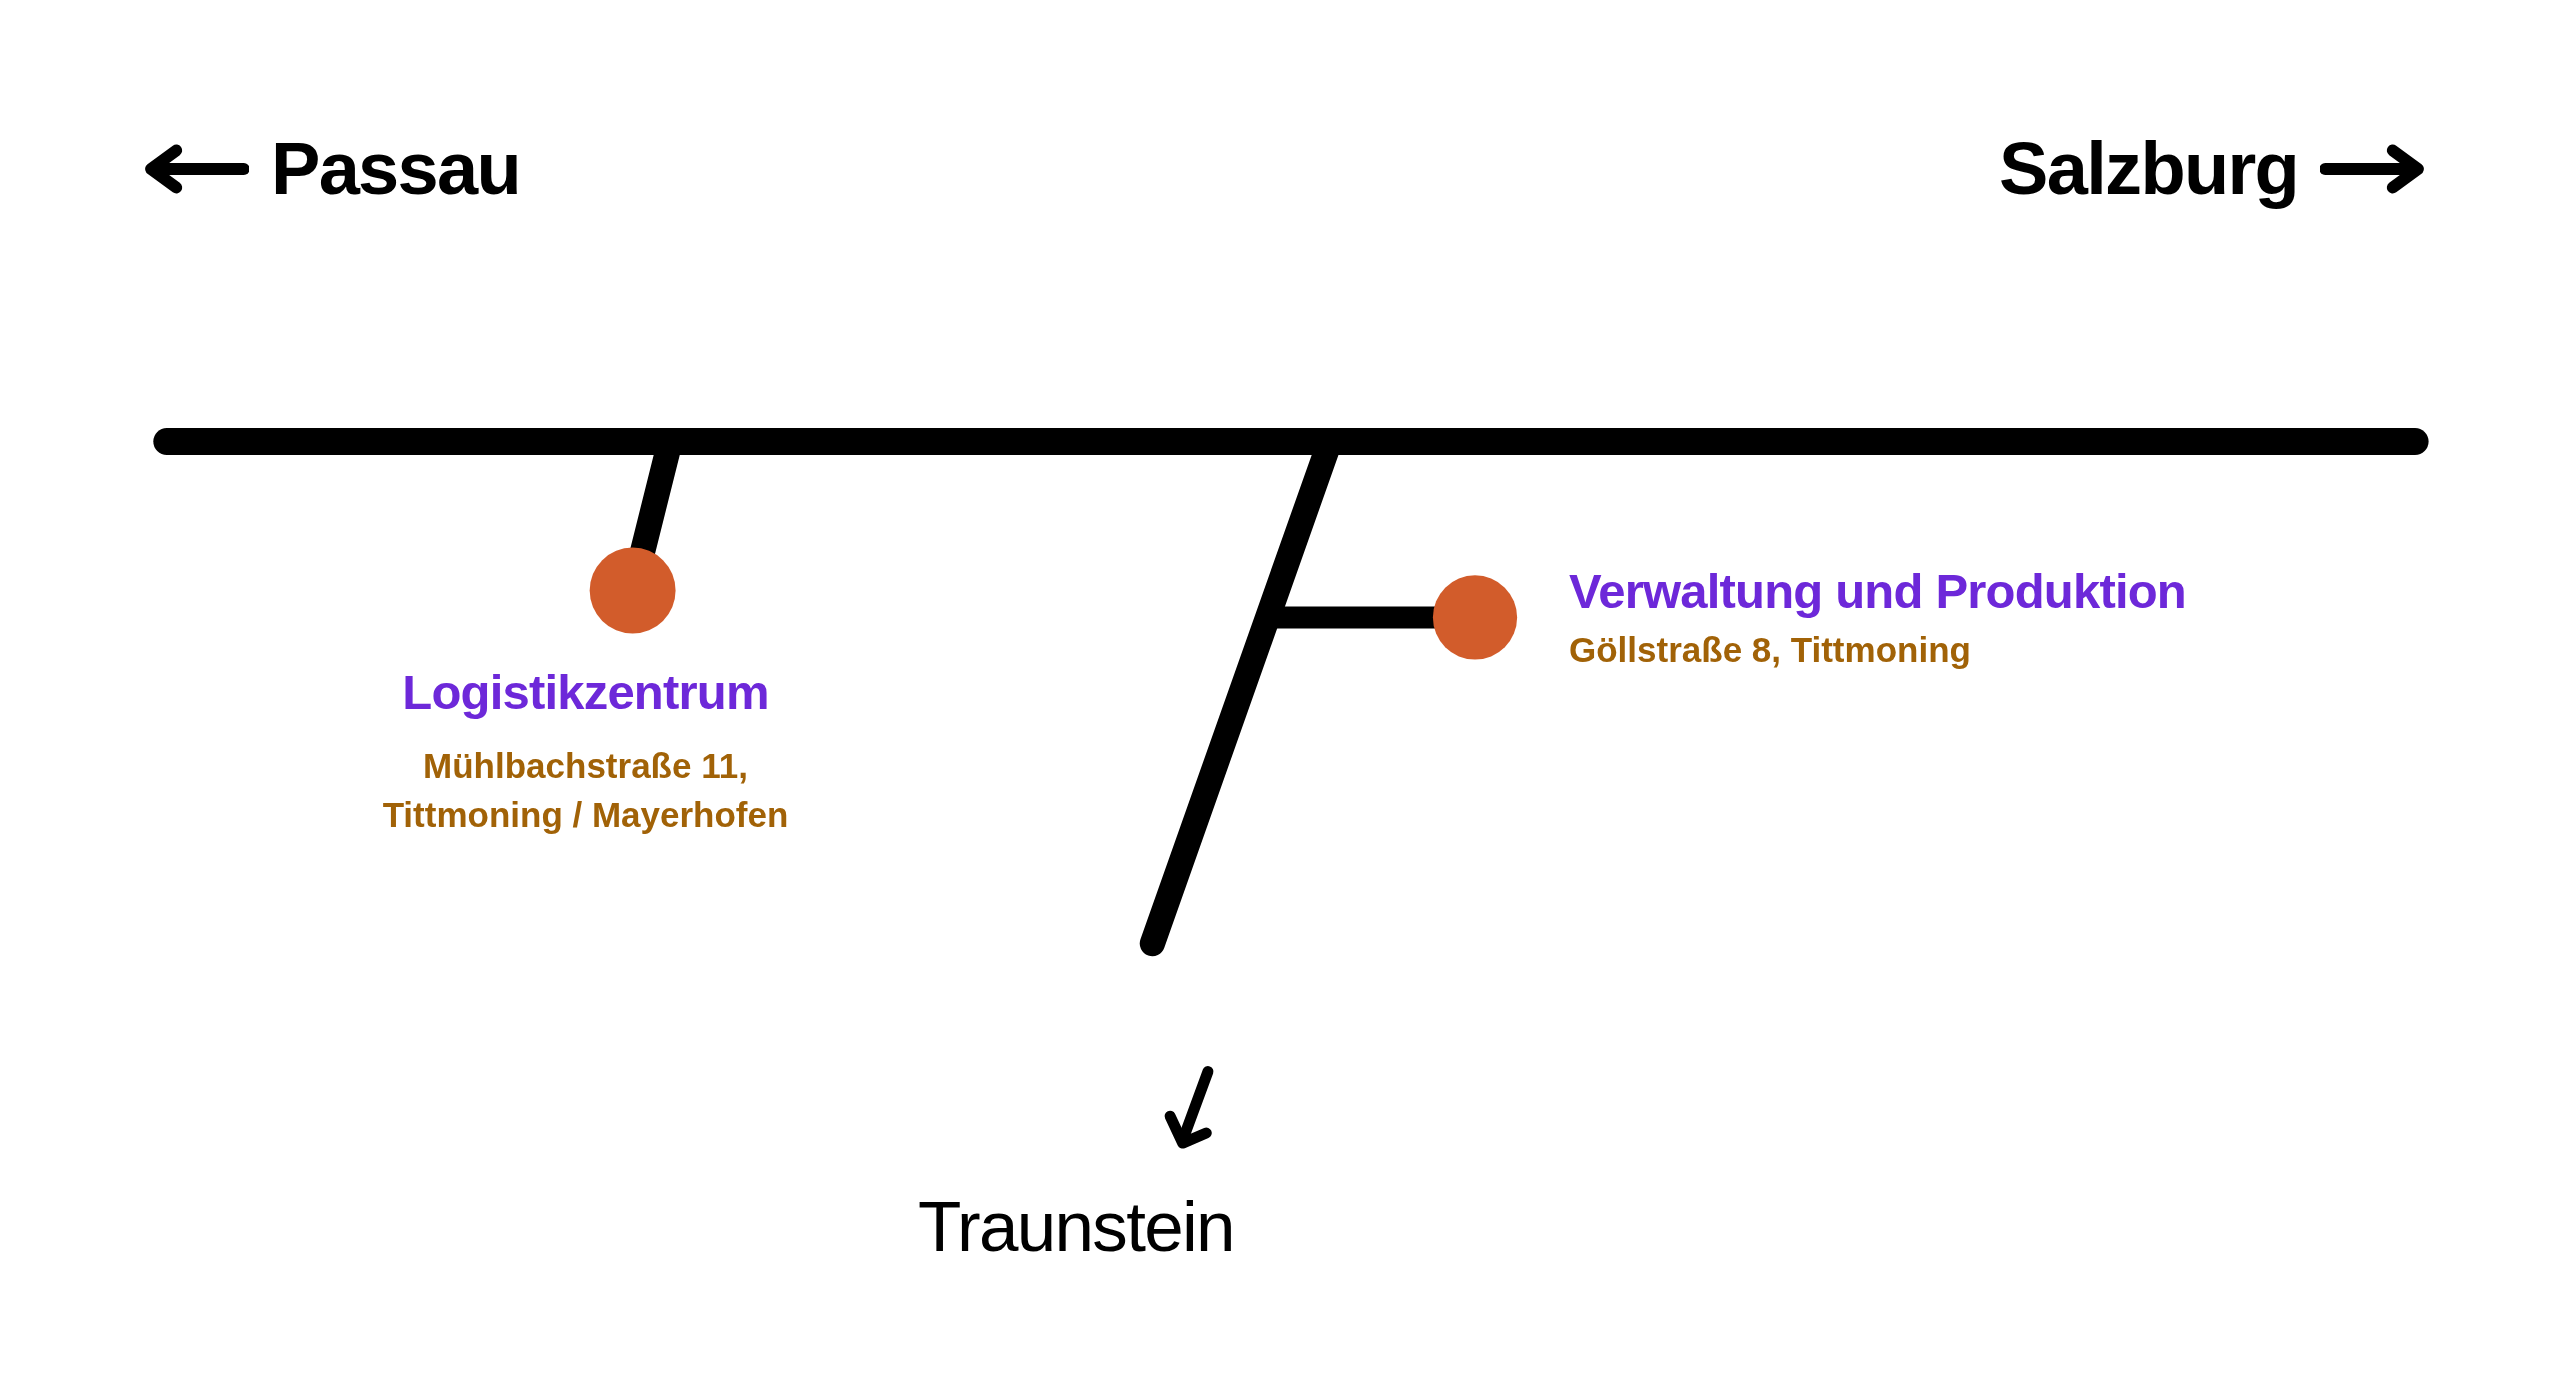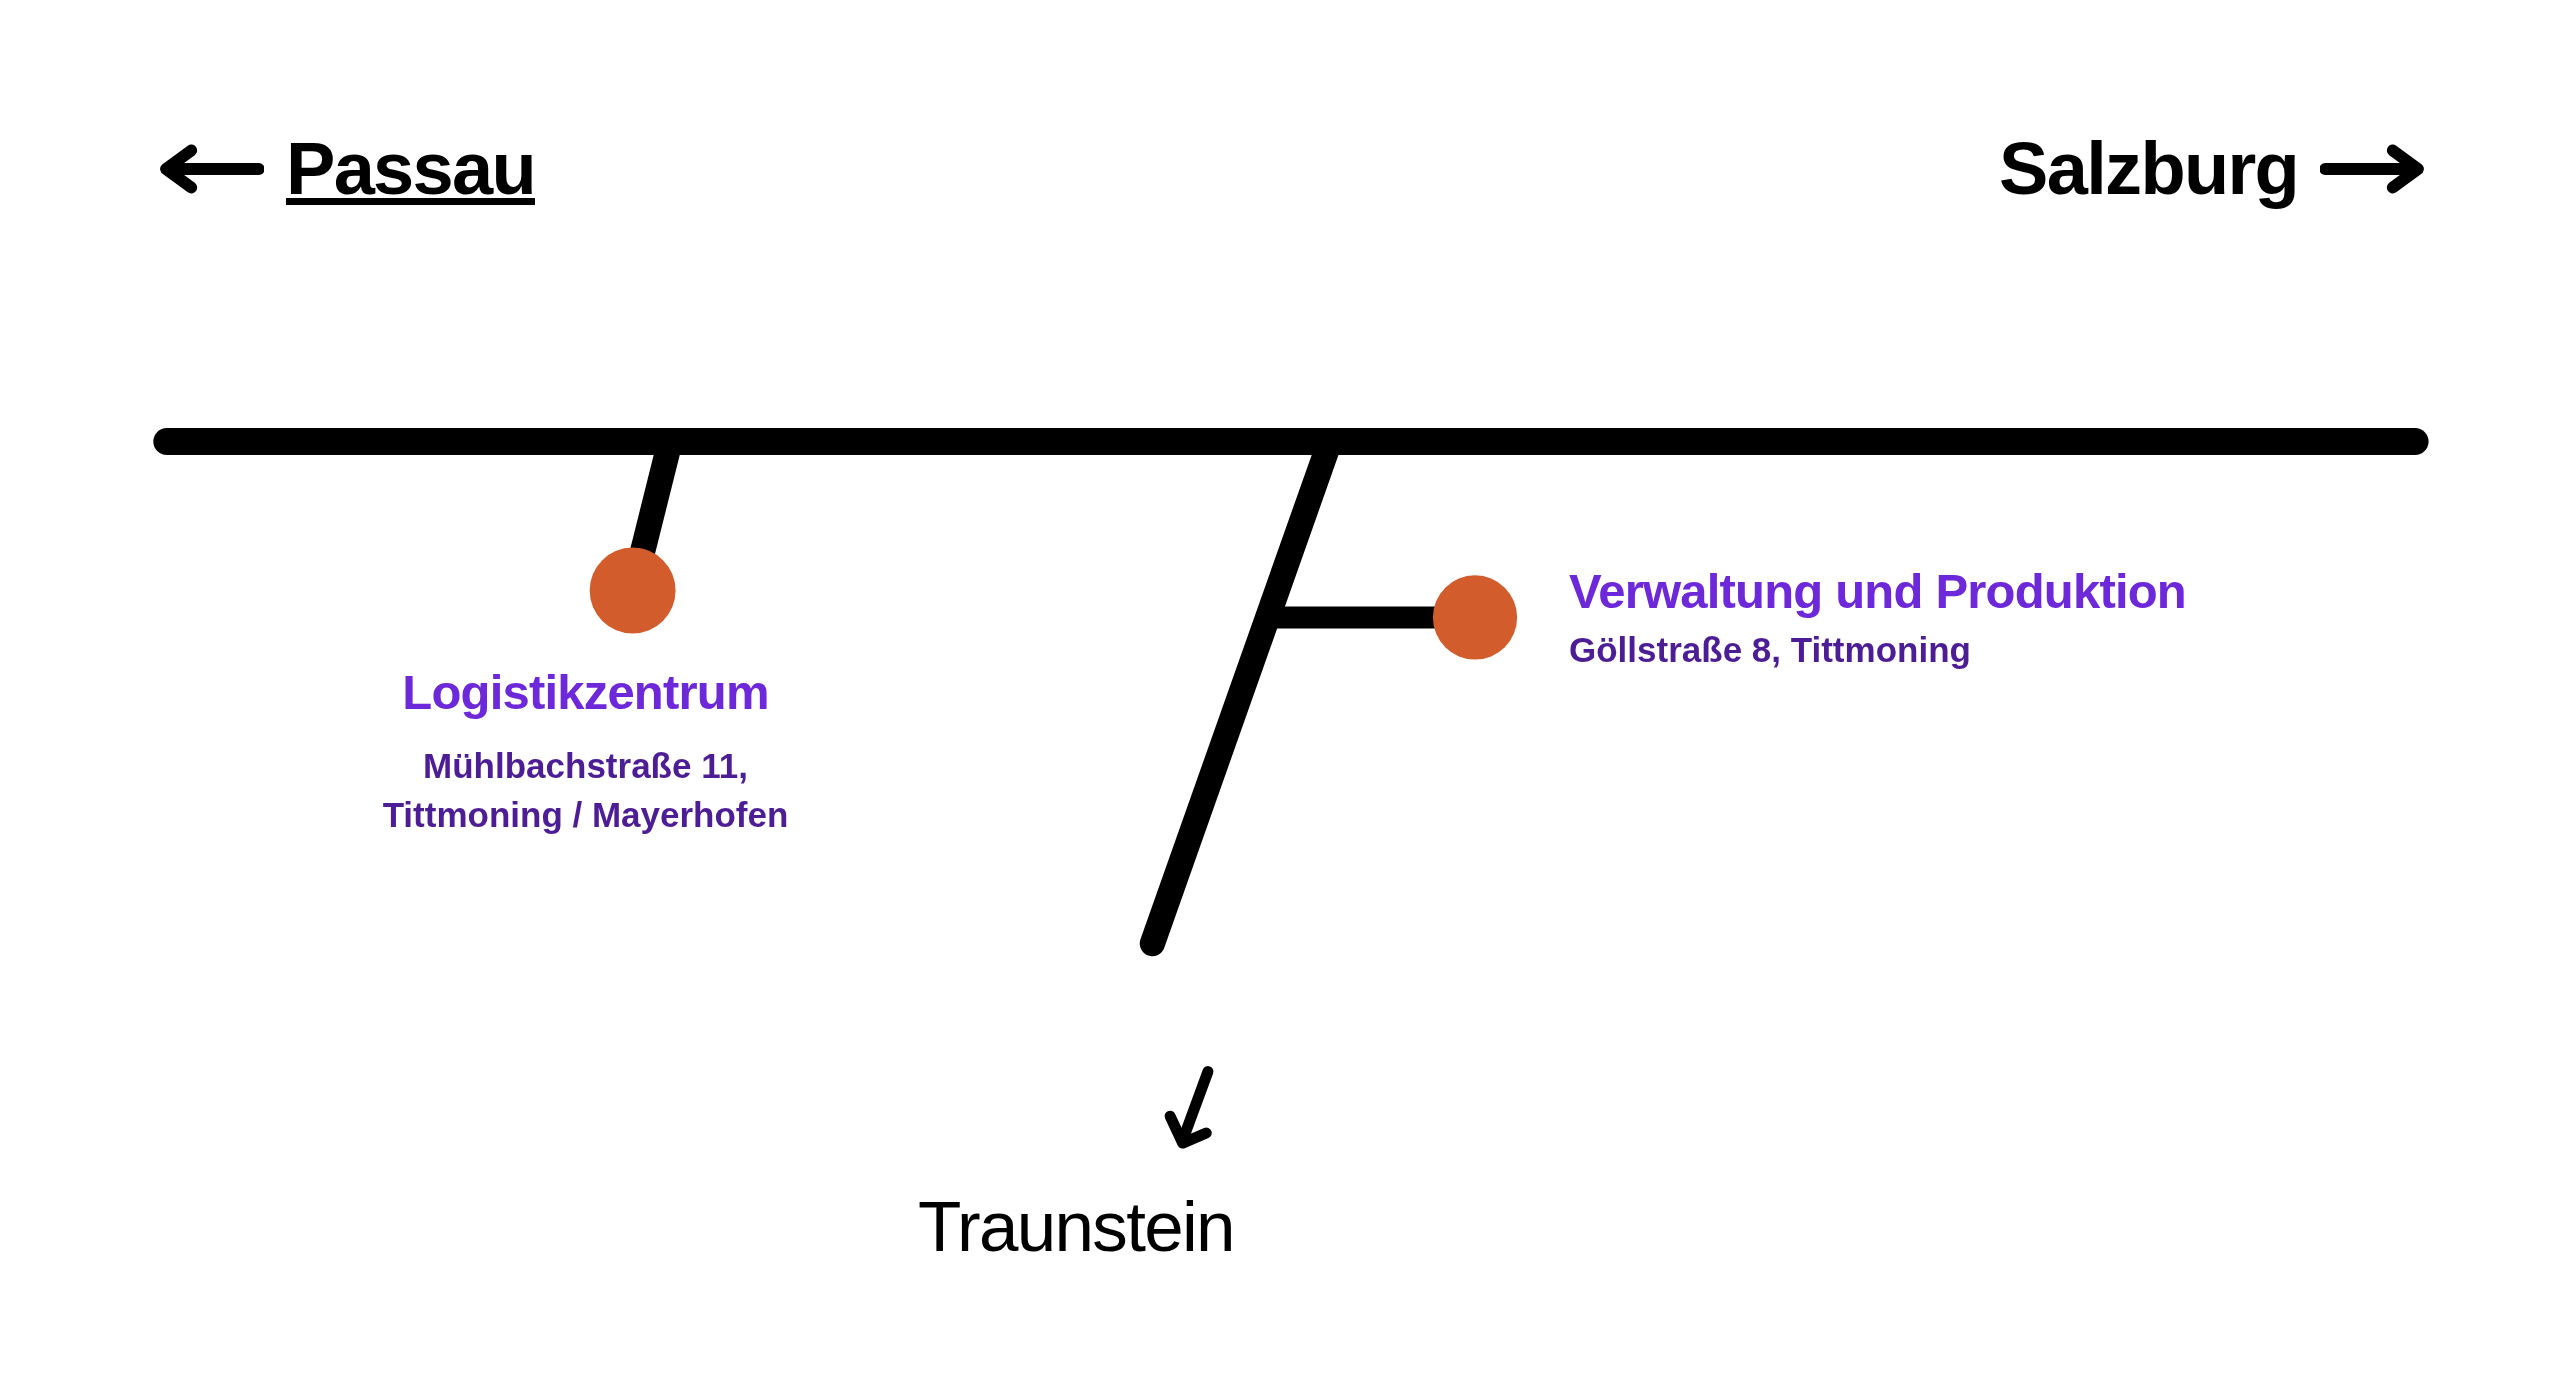--- a/index.html
+++ b/index.html
@@ -26,35 +26,35 @@
   .dir {
     position: absolute;
     display: flex;
     align-items: center;
     gap: 22px;
     font-weight: 800;
     font-size: 74px;
     letter-spacing: -1.7px;
     white-space: nowrap;
   }
-  .dir-left  { left: 154px; top: 126px; text-decoration: underline; }
+  .dir-left  { left: 139px; top: 126px; }
   .dir-right { right: 146px; top: 126px; align-items: center; }
   .dir svg { display: block; }
 
   
   .loc-title {
     color: #6d28d9;
     font-weight: 800;
     font-size: 49px;
     letter-spacing: -0.8px;
     line-height: 1.15;
     white-space: nowrap;
   }
   .loc-addr {
-    color: #4c1d95;
+    color: #a16207;
     font-weight: 600;
     font-size: 35px;
     line-height: 1.39;
     white-space: nowrap;
   }
   .loc-logistics {
     position: absolute;
     left: 333px;
     top: 664px;
     width: 505px;

